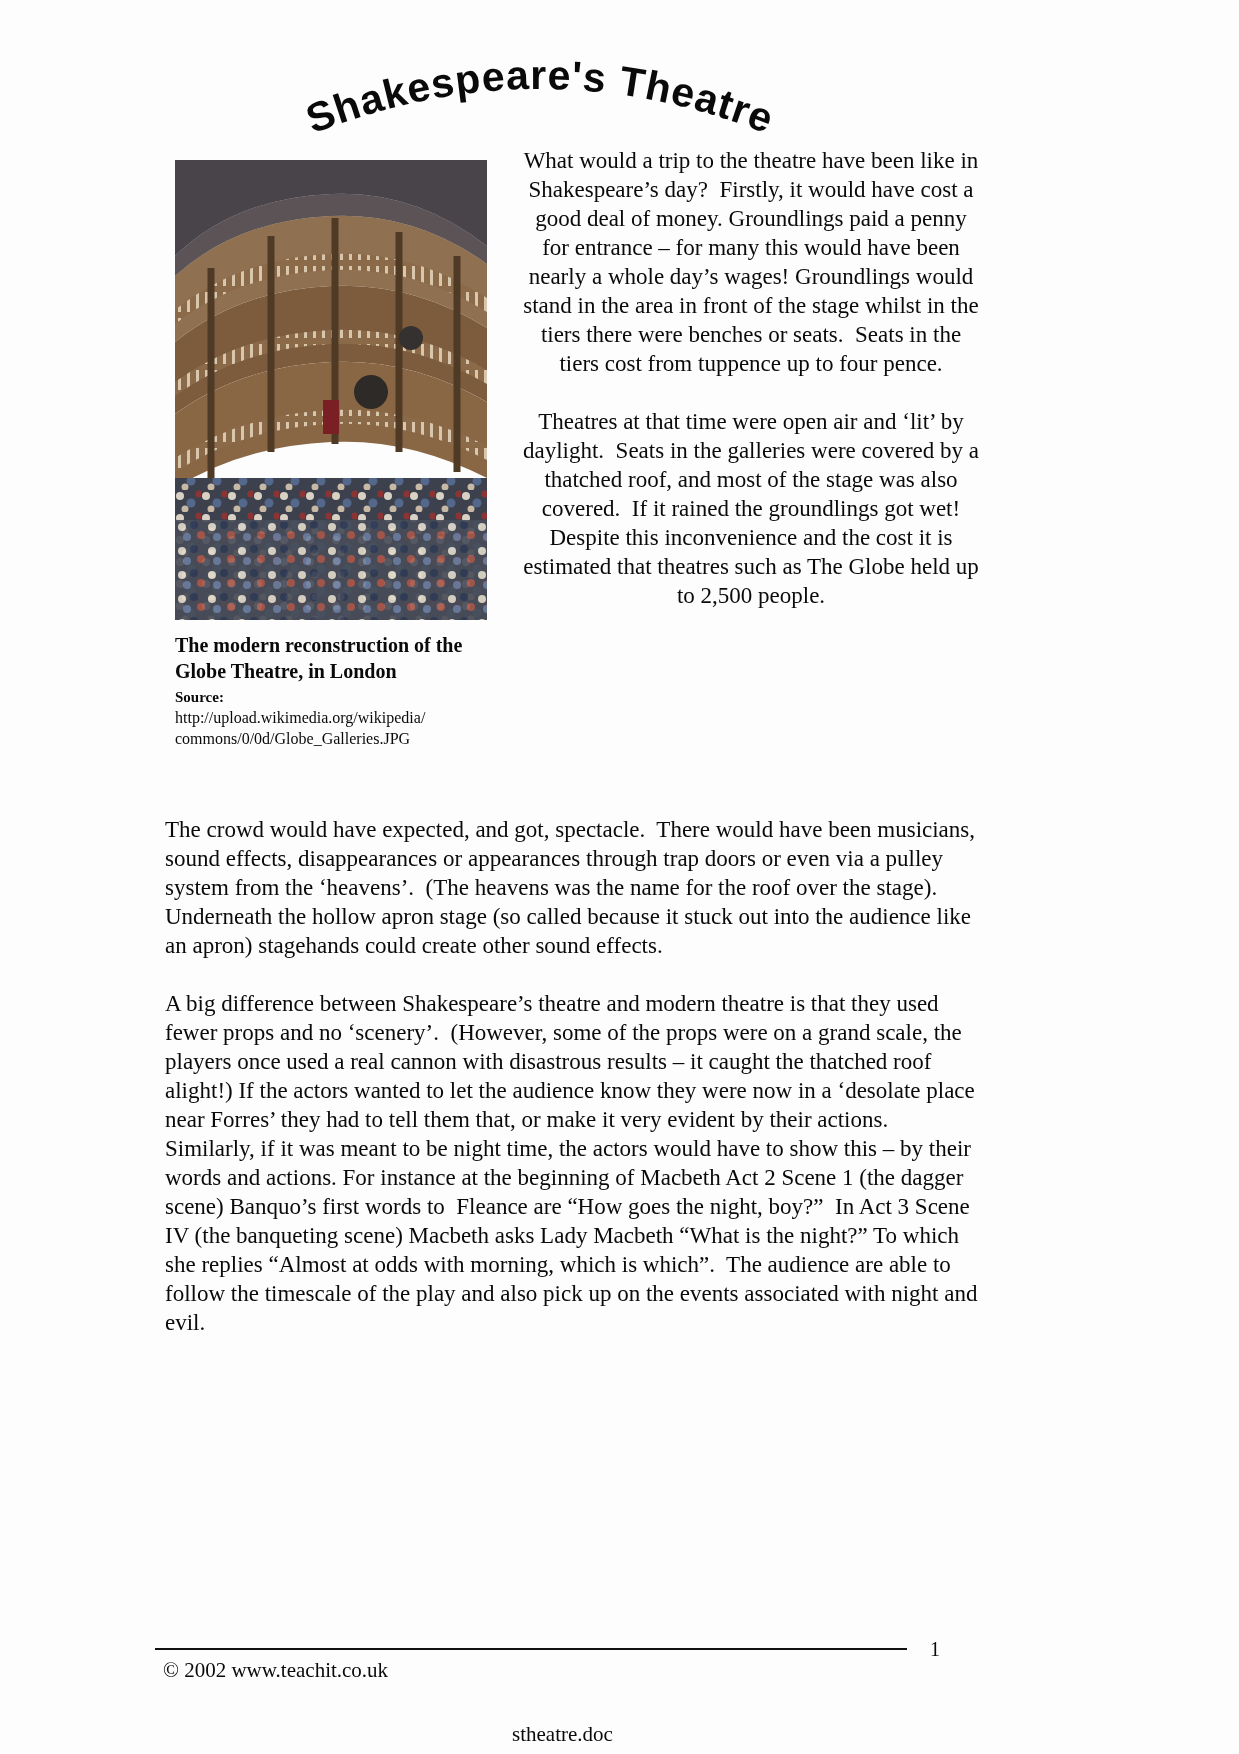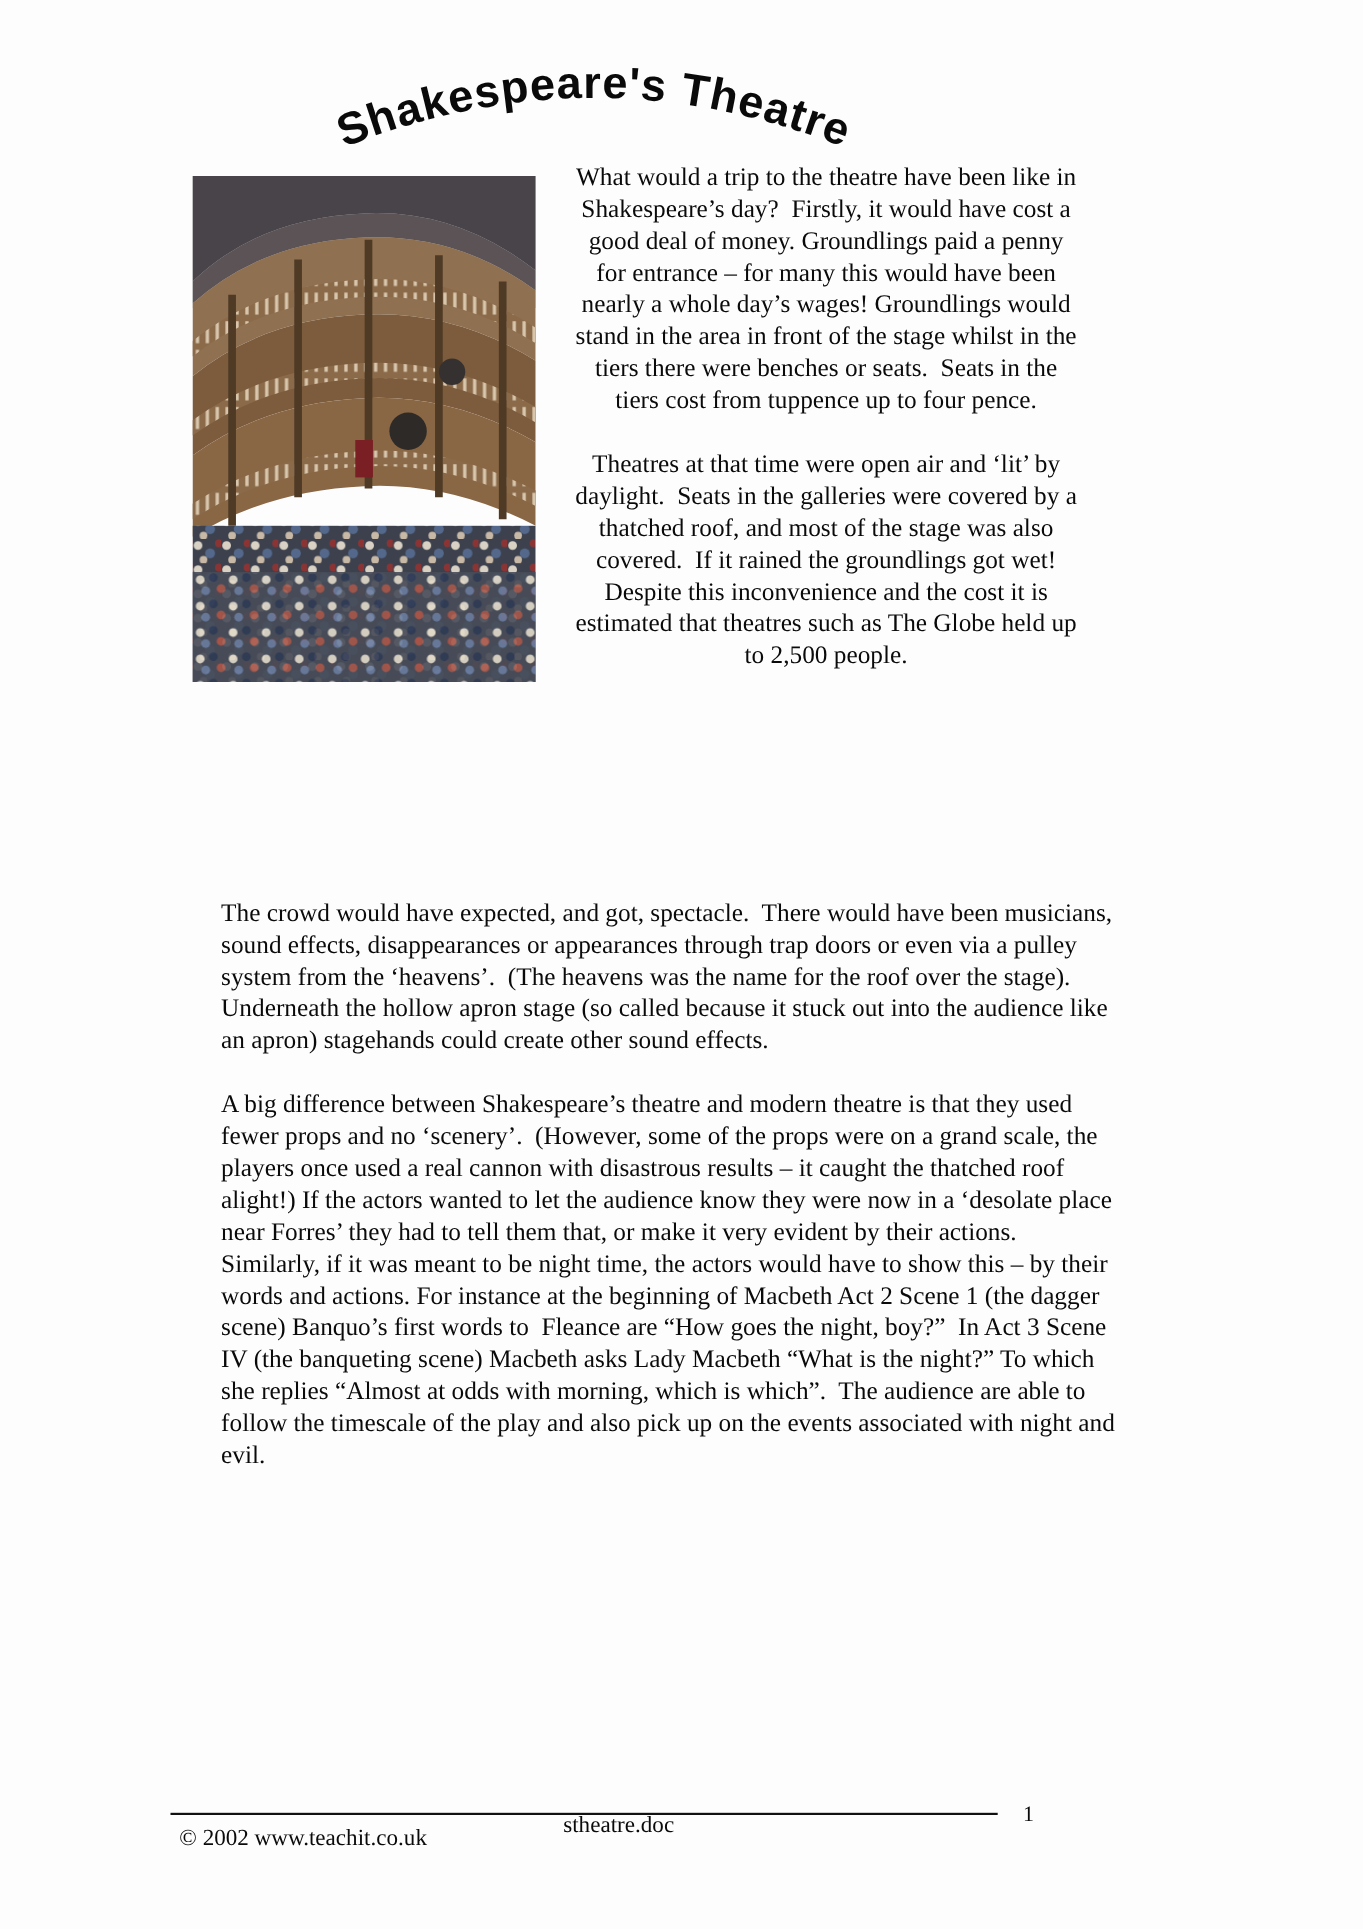--- a/index.html
+++ b/index.html
@@ -37,32 +37,32 @@
   .caption .cap-url{
     font-size:16px;line-height:21px;
   }
   .col-text{
     position:absolute;left:520px;top:146px;width:462px;
     font-size:23px;line-height:29px;
   }
   .col-text p{margin:0 0 29px 0;white-space:pre-wrap;text-align:center;}
   .full-text{
     position:absolute;left:165px;top:815px;width:818px;
-    font-size:23px;line-height:29px;margin-left:36px;
+    font-size:23px;line-height:29px;
   }
   .full-text p{margin:0 0 29px 0;white-space:pre-wrap;}
   .footer-rule{
     position:absolute;left:155px;top:1648px;width:752px;height:0;
     border-top:2px solid #111;
   }
   .footer-copy{
     position:absolute;left:163px;top:1658px;font-size:21px;
   }
   .footer-file{
-    position:absolute;left:512px;top:1646px;font-size:21px;
+    position:absolute;left:512px;top:1722px;font-size:21px;
   }
   .footer-page{
     position:absolute;left:930px;top:1638px;font-size:20px;
   }
 </style>
 </head>
 <body>
 
 <div class="page">
 
@@ -121,20 +121,26 @@
 
     <circle cx="196" cy="232" r="17" fill="#2e2a28"></circle>
     <circle cx="236" cy="178" r="12" fill="#353130"></circle>
 
     <rect x="148" y="240" width="16" height="34" fill="#7a1f24"></rect>
 
     <rect x="0" y="318" width="312" height="142" fill="url(#crowd1)"></rect>
     <rect x="0" y="360" width="312" height="100" fill="url(#crowd2)" opacity="0.9"></rect>
   </svg>
 
+  <div class="caption">
+    <div class="cap-bold">The modern reconstruction of the Globe Theatre, in London</div>
+    <div class="cap-src-label">Source:</div>
+    <div class="cap-url">http://upload.wikimedia.org/wikipedia/</div>
+    <div class="cap-url">commons/0/0d/Globe_Galleries.JPG</div>
+  </div>
 
   <div class="col-text">
     <p>What would a trip to the theatre have been like in Shakespeare’s day?  Firstly, it would have cost a good deal of money. Groundlings paid a penny for entrance – for many this would have been nearly a whole day’s wages! Groundlings would stand in the area in front of the stage whilst in the tiers there were benches or seats.  Seats in the tiers cost from tuppence up to four pence.</p>
     <p>Theatres at that time were open air and ‘lit’ by daylight.  Seats in the galleries were covered by a thatched roof, and most of the stage was also covered.  If it rained the groundlings got wet!  Despite this inconvenience and the cost it is estimated that theatres such as The Globe held up to 2,500 people.</p>
   </div>
 
   <div class="full-text">
     <p>The crowd would have expected, and got, spectacle.  There would have been musicians, sound effects, disappearances or appearances through trap doors or even via a pulley system from the ‘heavens’.  (The heavens was the name for the roof over the stage).  Underneath the hollow apron stage (so called because it stuck out into the audience like an apron) stagehands could create other sound effects.</p>
     <p>A big difference between Shakespeare’s theatre and modern theatre is that they used fewer props and no ‘scenery’.  (However, some of the props were on a grand scale, the players once used a real cannon with disastrous results – it caught the thatched roof alight!) If the actors wanted to let the audience know they were now in a ‘desolate place near Forres’ they had to tell them that, or make it very evident by their actions.  Similarly, if it was meant to be night time, the actors would have to show this – by their words and actions. For instance at the beginning of Macbeth Act 2 Scene 1 (the dagger scene) Banquo’s first words to  Fleance are “How goes the night, boy?”  In Act 3 Scene IV (the banqueting scene) Macbeth asks Lady Macbeth “What is the night?” To which she replies “Almost at odds with morning, which is which”.  The audience are able to follow the timescale of the play and also pick up on the events associated with night and evil.</p>
   </div>

